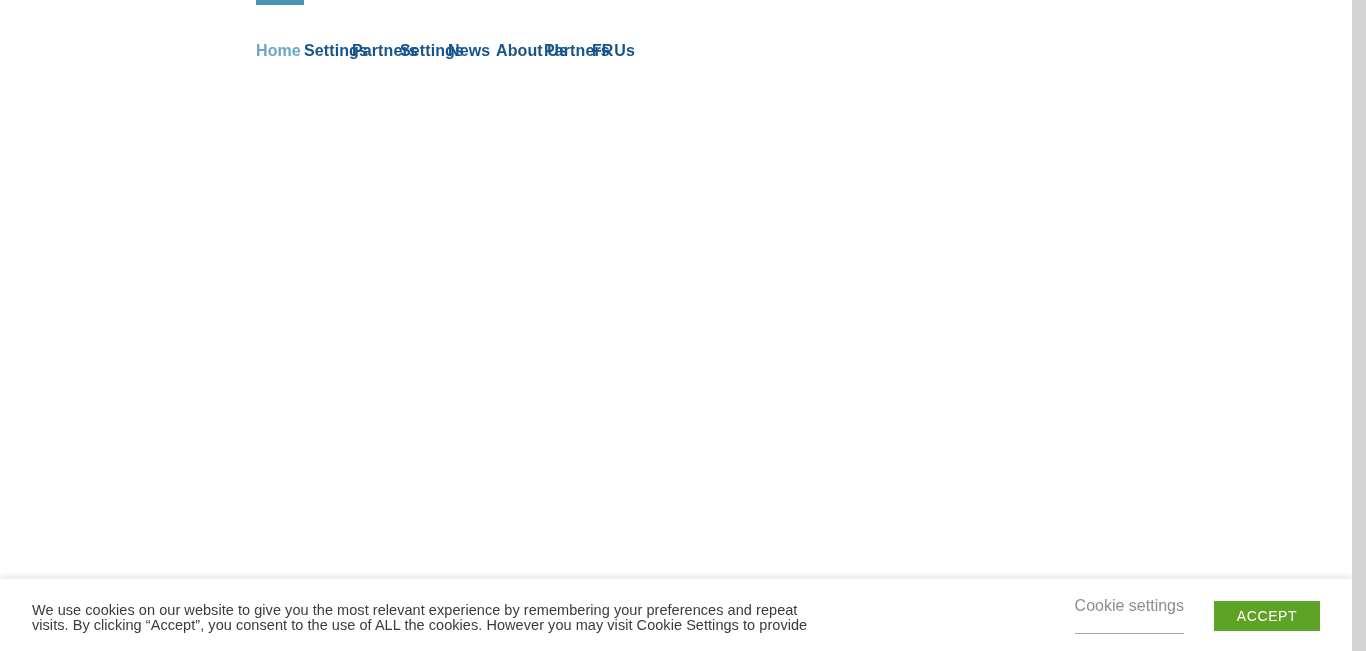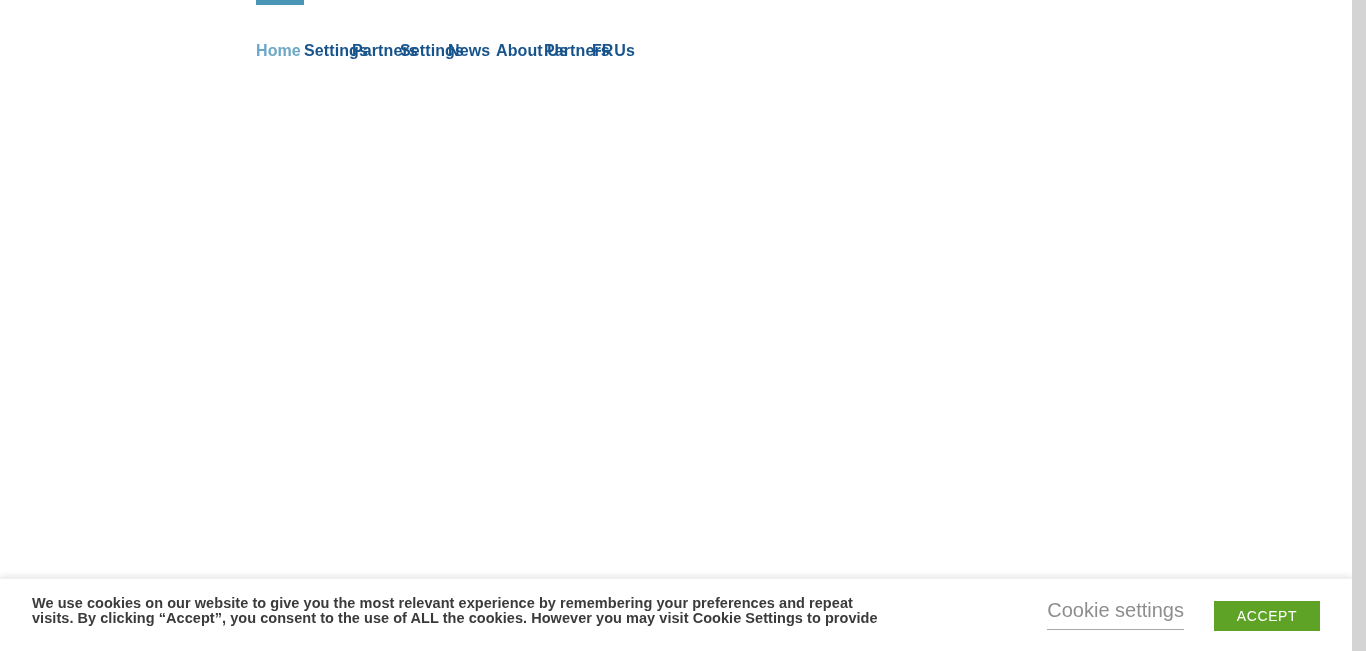--- a/index.html
+++ b/index.html
@@ -107,46 +107,46 @@
     background:#ffffff;
     box-shadow:0 -2px 6px rgba(0,0,0,0.10);
     border-top:1px solid #f0f0f0;
     display:flex;
     align-items:center;
   }
 
   #cookie-text {
     position:absolute;
     left:32px;
-    top:17px;
+    top:24px;
     width:920px;
     font-size:14.5px;
     line-height:15.4px;
     color:#3b3b3b;
-    font-weight:bold;
+    font-weight:normal;
     letter-spacing:0.05px;
   }
   #cookie-text .cookie-line { display:block; white-space:nowrap; }
 
   #cookie-actions {
     position:absolute;
     right:32px;
     top:0;
     height:73px;
     display:flex;
     align-items:center;
     gap:30px;
   }
 
   #cookie-settings-link {
-    font-size:20px;
+    font-size:16px;
     color:#8e8e8e;
     text-decoration:none;
     border-bottom:1px solid #a8a8a8;
-    padding-bottom:10px;
+    padding-bottom:18px;
     line-height:18px;
     cursor:pointer;
     white-space:nowrap;
   }
 
   #accept-button {
     background:#5ea226;
     color:#ffffff;
     border:none;
     width:106px;

